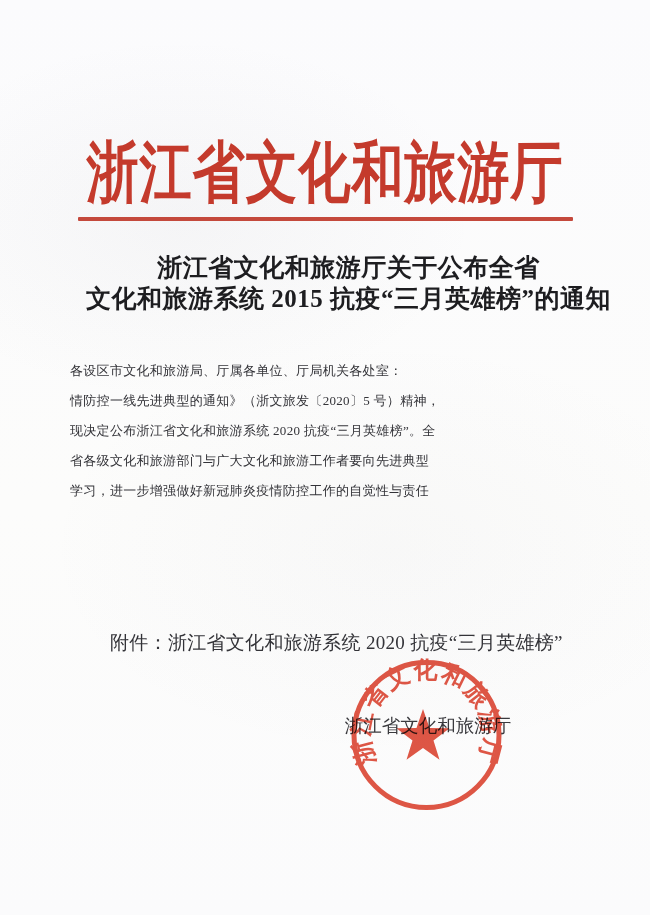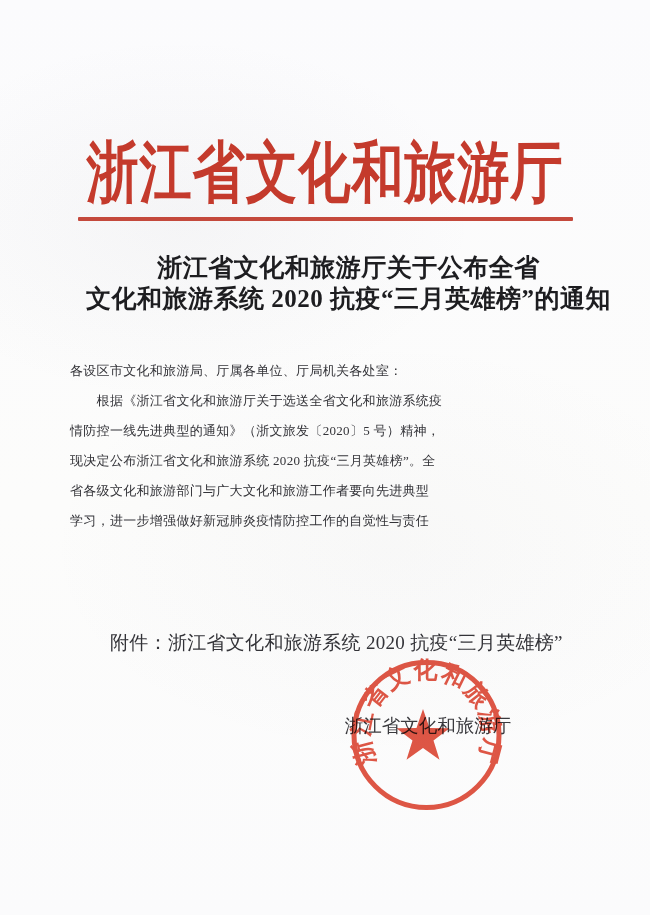--- a/index.html
+++ b/index.html
@@ -129,26 +129,25 @@
 <body>
 
 <div class="page">
 
   <div class="letterhead">浙江省文化和旅游厅</div>
 
   <div class="red-rule"></div>
 
   <div class="doc-title">
     <div>浙江省文化和旅游厅关于公布全省</div>
-    <div>文化和旅游系统 2020 抗疫“三月英雄榜”的通知</div>
+    <div>文化和旅游系统 2015 抗疫“三月英雄榜”的通知</div>
   </div>
 
   <div class="doc-body">
     <div class="body-line">各设区市文化和旅游局、厅属各单位、厅局机关各处室：</div>
-    <div class="body-line">　　根据《浙江省文化和旅游厅关于选送全省文化和旅游系统疫</div>
     <div class="body-line">情防控一线先进典型的通知》（浙文旅发〔2020〕5 号）精神，</div>
     <div class="body-line">现决定公布浙江省文化和旅游系统 2020 抗疫“三月英雄榜”。全</div>
     <div class="body-line">省各级文化和旅游部门与广大文化和旅游工作者要向先进典型</div>
     <div class="body-line">学习，进一步增强做好新冠肺炎疫情防控工作的自觉性与责任</div>
   </div>
 
   <div class="attachment">附件：浙江省文化和旅游系统 2020 抗疫“三月英雄榜”</div>
 
   <div class="signature">
     <div class="signer">浙江省文化和旅游厅</div>

